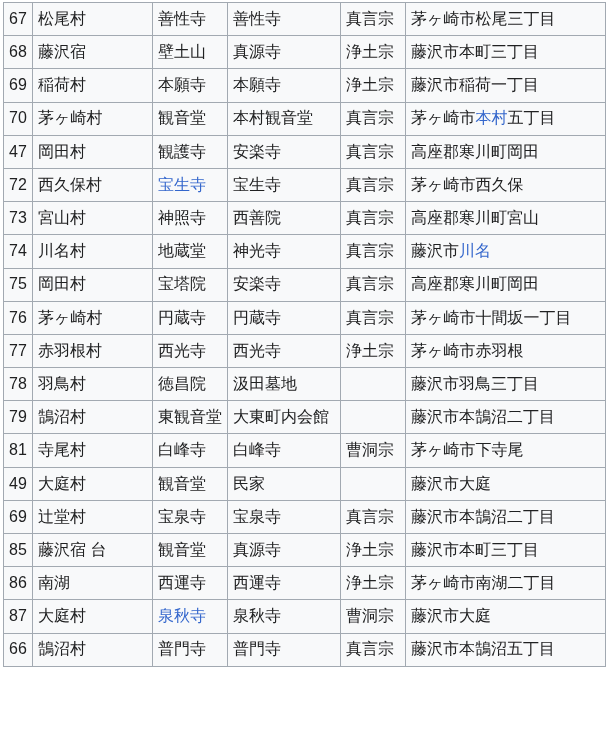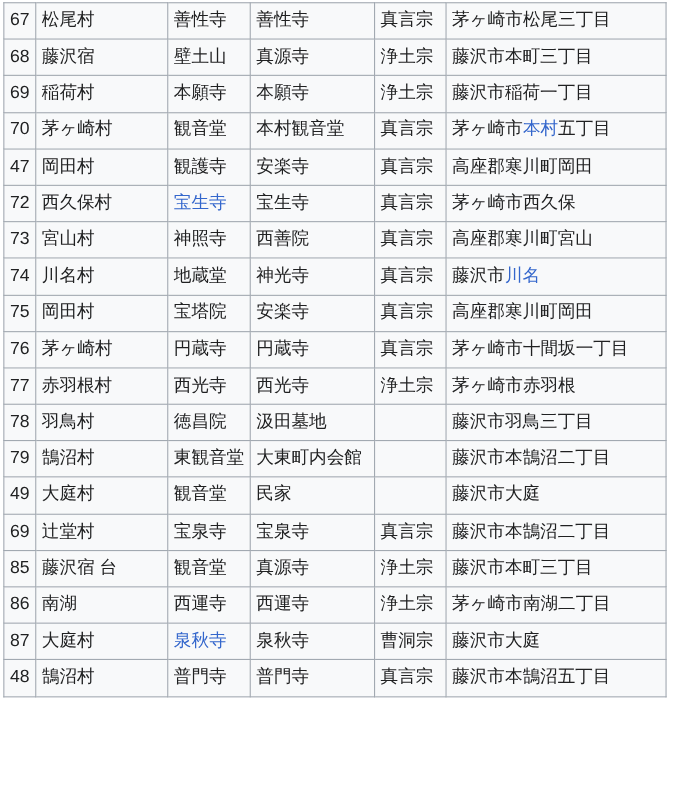--- a/index.html
+++ b/index.html
@@ -146,20 +146,28 @@
   <tr>
     <td class="col-no">79</td>
     <td class="col-village">鵠沼村</td>
     <td class="col-temple"><span>東観音堂</span></td>
     <td class="col-hall">大東町内会館</td>
     <td class="col-sect"></td>
     <td class="col-address"><span>藤沢市本鵠沼二丁目</span></td>
   </tr>
 
 
+  <tr>
+    <td class="col-no">81</td>
+    <td class="col-village">寺尾村</td>
+    <td class="col-temple"><span>白峰寺</span></td>
+    <td class="col-hall">白峰寺</td>
+    <td class="col-sect">曹洞宗</td>
+    <td class="col-address"><span>茅ヶ崎市下寺尾</span></td>
+  </tr>
 
   <tr>
     <td class="col-no">49</td>
     <td class="col-village">大庭村</td>
     <td class="col-temple"><span>観音堂</span></td>
     <td class="col-hall">民家</td>
     <td class="col-sect"></td>
     <td class="col-address"><span>藤沢市大庭</span></td>
   </tr>
 
@@ -194,21 +202,21 @@
   <tr>
     <td class="col-no">87</td>
     <td class="col-village">大庭村</td>
     <td class="col-temple"><a class="wiki-link">泉秋寺</a></td>
     <td class="col-hall">泉秋寺</td>
     <td class="col-sect">曹洞宗</td>
     <td class="col-address"><span>藤沢市大庭</span></td>
   </tr>
 
   <tr>
-    <td class="col-no">48</td>
+    <td class="col-no">66</td>
     <td class="col-village">鵠沼村</td>
     <td class="col-temple"><span>普門寺</span></td>
     <td class="col-hall">普門寺</td>
     <td class="col-sect">真言宗</td>
     <td class="col-address"><span>藤沢市本鵠沼五丁目</span></td>
   </tr>
 </tbody>
   </table>
 </div>
 

